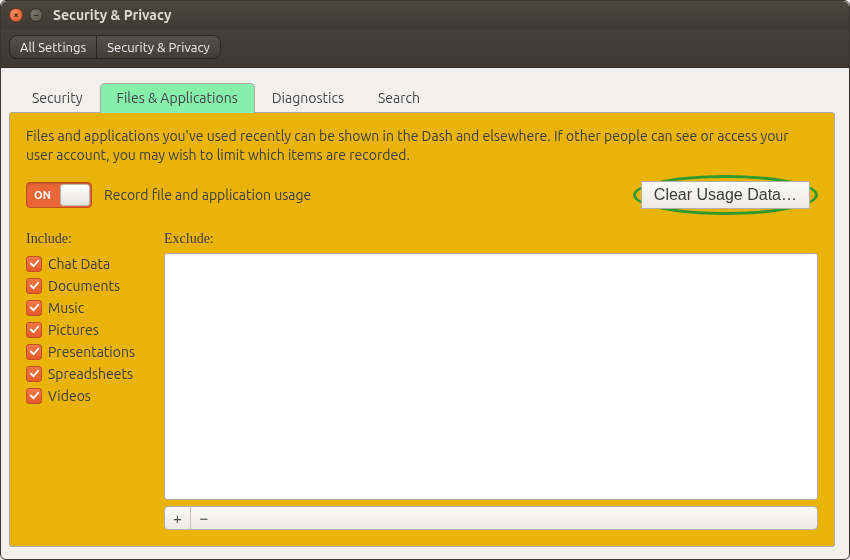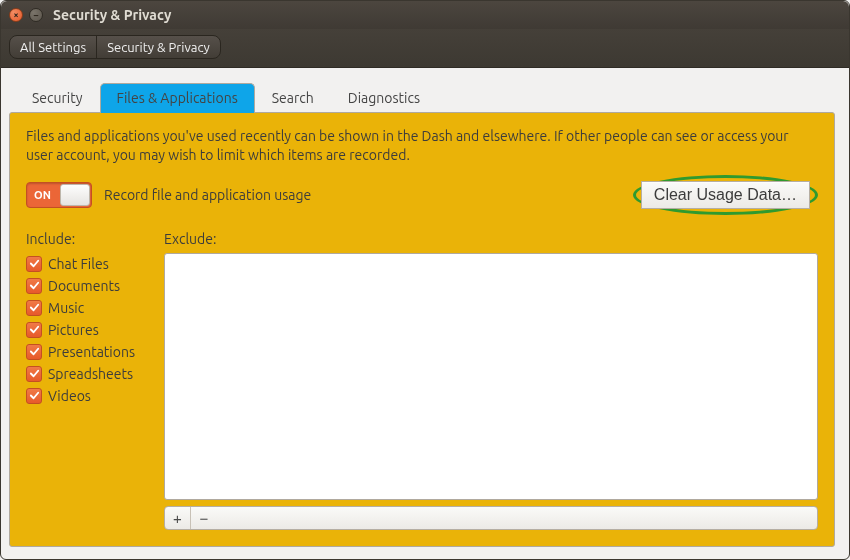--- a/index.html
+++ b/index.html
@@ -77,21 +77,21 @@
     padding: 6px 16px 7px 16px;
     color: #444;
     cursor: pointer;
     border: 1px solid transparent;
     border-bottom: none;
     position: relative;
     top: 1px;
     font-size: 14px;
   }
   .tab.active {
-    background: #0ea5e9;
+    background: #86efac;
     border-color: #b0a99e;
     border-radius: 5px 5px 0 0;
     z-index: 2;
   }
   .panel {
     border: 1px solid #b0a99e;
     border-radius: 3px;
     background: #eab308;
     padding: 14px 16px 16px 16px;
     flex: 1;
@@ -148,21 +148,21 @@
     border-radius: 50%/50%;
     padding: 3px 5px;
     display: inline-block;
   }
   .columns {
     display: flex;
     gap: 10px;
     flex: 1;
   }
   .col-include { width: 128px; }
-  .col-title { font-size: 14px; margin-bottom: 6px; }
+  .col-title { font-size: 14px; margin-bottom: 6px; font-family: Liberation Serif, serif; }
   .chk-row {
     display: flex; align-items: center; gap: 6px;
     padding: 3px 0;
     font-size: 14px;
   }
   .chk {
     width: 16px; height: 16px;
     border-radius: 3px;
     background: linear-gradient(to bottom,#f07a47,#e75a2a);
     border: 1px solid #c44f22;
@@ -212,22 +212,22 @@
     <div class="breadcrumb">
       <div class="crumb">All Settings</div>
       <div class="crumb">Security &amp; Privacy</div>
     </div>
   </div>
 
   <div class="content">
     <div class="tabstrip">
       <div class="tab">Security</div>
       <div class="tab active">Files &amp; Applications</div>
+      <div class="tab">Diagnostics</div>
       <div class="tab">Search</div>
-      <div class="tab">Diagnostics</div>
     </div>
 
     <div class="panel">
 
       <div class="desc">Files and applications you've used recently can be shown in the Dash and elsewhere. If other people can see or access your user account, you may wish to limit which items are recorded.</div>
 
       <div class="row-top">
         <div class="switch">
           <span class="label">ON</span>
           <span class="knob"></span>
@@ -242,21 +242,21 @@
       <div class="columns">
         <div class="col-include">
           <div class="col-title">Include:</div>
 
           <div class="chk-row">
             <span class="chk">
               <svg viewBox="0 0 12 12">
                   <path d="M2 6 L5 9 L10 3" stroke="#fff" stroke-width="2" fill="none" stroke-linecap="round" stroke-linejoin="round"></path>
                 </svg>
             </span>
-            <span>Chat Files</span>
+            <span>Chat Data</span>
           </div>
           <div class="chk-row">
             <span class="chk">
               <svg viewBox="0 0 12 12">
                   <path d="M2 6 L5 9 L10 3" stroke="#fff" stroke-width="2" fill="none" stroke-linecap="round" stroke-linejoin="round"></path>
                 </svg>
             </span>
             <span>Documents</span>
           </div>
           <div class="chk-row">

